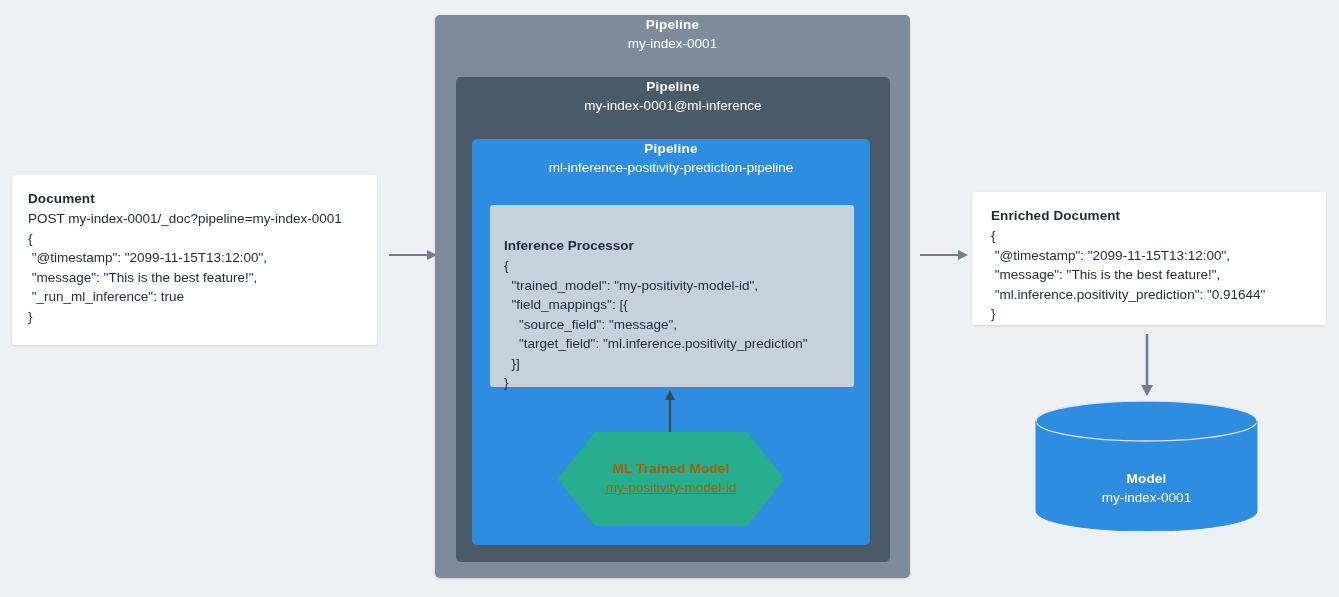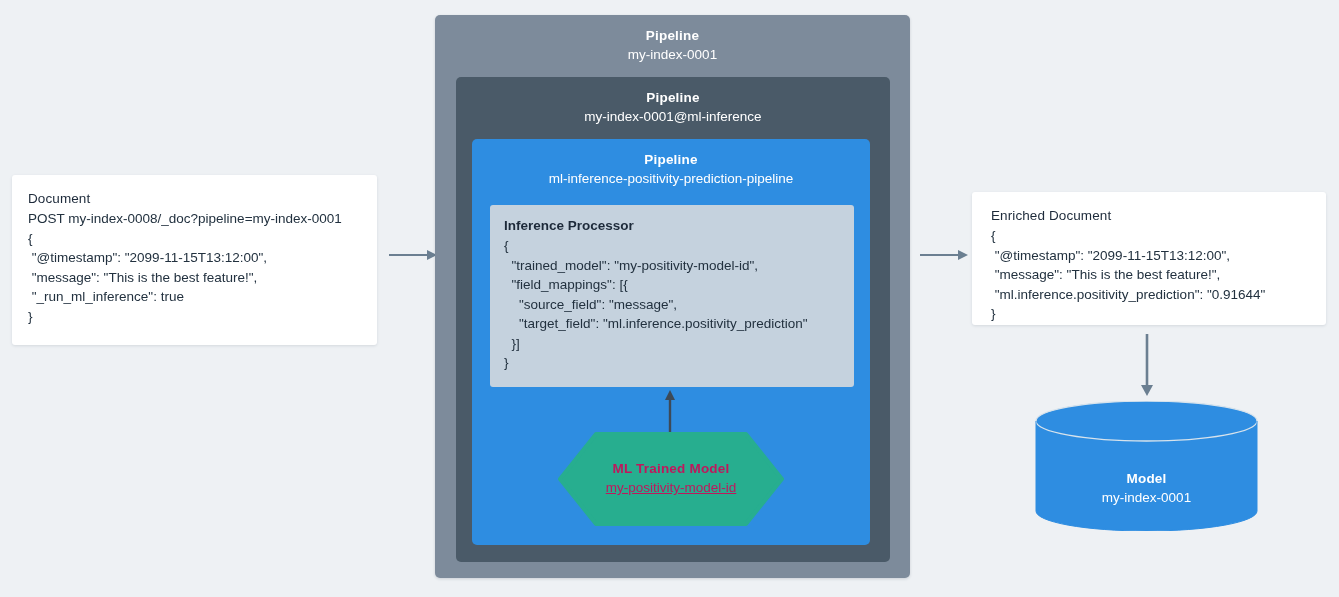--- a/index.html
+++ b/index.html
@@ -26,21 +26,21 @@
   .card {
     position: absolute;
     background: #ffffff;
     border-radius: 3px;
     box-shadow: 0 1px 3px rgba(40,55,75,0.13);
     box-sizing: border-box;
     padding: 14px 16px 12px 16px;
   }
   .card-title {
     font-size: 13.5px;
-    font-weight: normal;
+    font-weight: bold;
     color: #1d2a3a;
     line-height: 20px;
     letter-spacing: 0.1px;
   }
   .card-line {
     font-size: 13.5px;
     color: #22313f;
     line-height: 19.5px;
     white-space: pre;
     font-weight: normal;
@@ -58,21 +58,20 @@
   }
   .pipebox-mid {
     background: #4a5a68;
   }
   .pipebox-inner {
     background: #2e8de1;
   }
   .pipe-head {
     text-align: center;
     color: #ffffff;
-    padding-top: 11px;
   }
   .pipe-head .pl-title {
     font-size: 13.5px;
     font-weight: bold;
     line-height: 19px;
     letter-spacing: 0.2px;
   }
   .pipe-head .pl-sub {
     font-size: 13.5px;
     font-weight: normal;
@@ -85,39 +84,40 @@
     background: #c5d2de;
     border-radius: 3px;
     box-sizing: border-box;
     padding: 11px 14px 12px 14px;
   }
   .proc-title {
     font-size: 13.5px;
     font-weight: bold;
     color: #1d2a3a;
     line-height: 20px;
+    margin-top: 20px;
   }
   .proc-line {
     font-size: 13.5px;
     color: #22313f;
     line-height: 19.5px;
     white-space: pre;
   }
 
   
   .hexwrap {
     position: absolute;
   }
   .hexwrap svg { display: block; }
   .hex-label {
     position: absolute;
     left: 0;
     width: 100%;
     text-align: center;
-    color: #be185d;
+    color: #a16207;
     pointer-events: none;
   }
   .hex-title {
     font-size: 13.5px;
     font-weight: bold;
     line-height: 19px;
     letter-spacing: 0.2px;
   }
   .hex-sub {
     font-size: 13.5px;
@@ -153,21 +153,21 @@
   .arrow { position: absolute; }
   .arrow svg { display: block; }
 </style>
 </head>
 <body>
 
 <div id="stage">
 
   <div class="card" style="left:12px; top:175px; width:365px; height:170px;">
     <div class="card-title">Document</div>
-    <div class="card-line">POST my-index-0008/_doc?pipeline=my-index-0001</div>
+    <div class="card-line">POST my-index-0001/_doc?pipeline=my-index-0001</div>
     <div class="card-line">{</div>
     <div class="card-line"> "@timestamp": "2099-11-15T13:12:00",</div>
     <div class="card-line"> "message": "This is the best feature!",</div>
     <div class="card-line"> "_run_ml_inference": true</div>
     <div class="card-line">}</div>
   </div>
 
   <div class="arrow" style="left:389px; top:248px; width:48px; height:14px;">
     <svg width="48" height="14" viewBox="0 0 48 14">
       <line x1="0" y1="7" x2="39" y2="7" stroke="#6b7f91" stroke-width="2.2"></line>

